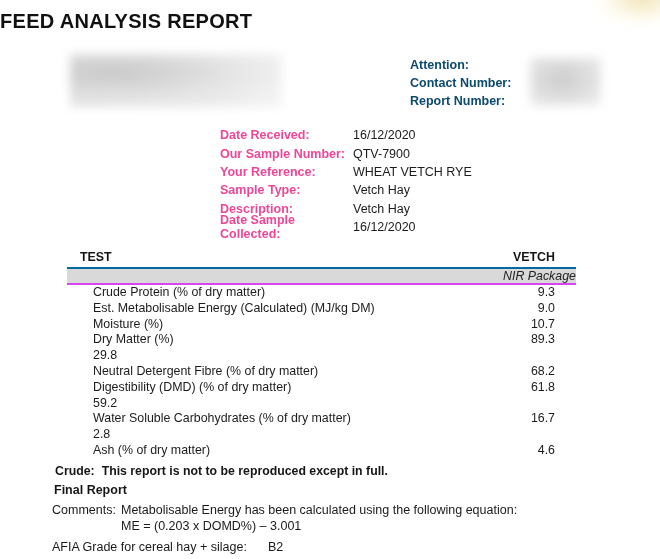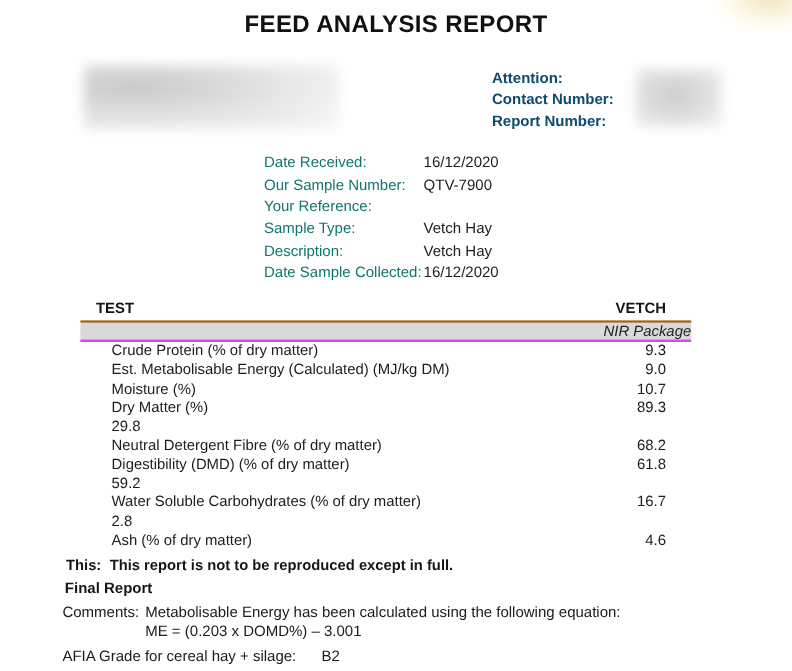--- a/index.html
+++ b/index.html
@@ -13,21 +13,21 @@
     overflow:hidden;
   }
   .logo-remnant {
     position:absolute; top:-14px; right:-16px;
     width:86px; height:42px;
     background:radial-gradient(ellipse at 60% 30%, #f3e6bd 0%, rgba(255,252,240,0.6) 55%, rgba(255,255,255,0) 75%);
     filter:blur(3px);
   }
   .title {
     position:absolute; top:10px; left:0; right:0;
-    text-align:center;
+    text-align:left;
     font-size:20px; font-weight:bold; letter-spacing:0.3px;
     color:#111;
   }
   .redacted {
     position:absolute;
     filter:blur(5px);
     border-radius:4px;
   }
   .redacted-sender {
     left:70px; top:54px; width:212px; height:53px;
@@ -44,31 +44,31 @@
   .attn-block {
     position:absolute; left:410px; top:56px;
     font-size:12.5px; font-weight:bold; line-height:18.2px;
     color:#0c4a6e;
   }
   .details {
     position:absolute; left:220px; top:126px;
     font-size:12.5px;
   }
   .details-row { display:flex; height:18.4px; align-items:center; }
-  .details-label { font-weight:normal; width:133px; color:#0f766e; }
+  .details-label { font-weight:bold; width:133px; color:#ec4899; }
   .details-value { color:#1c1c1c; }
   .results {
     position:absolute; left:67px; top:250px; width:509px;
     font-size:12.4px;
   }
   .results-header {
     display:flex; justify-content:space-between;
     padding:0 21px 3px 13px;
     font-weight:bold; color:#161616;
-    border-bottom:2px solid #a16207;
+    border-bottom:2px solid #0369a1;
   }
   .group-band {
     background:#d9d9d9;
     border-bottom:2px solid #d946ef;
     padding:0 0 1px 8px;
     height:16px; line-height:15px;
     font-style:italic; color:#222;text-align:right;
   }
   .result-row {
     display:flex; justify-content:space-between;
@@ -120,20 +120,21 @@
     <div class="details-row">
       <span class="details-label">Date Received:</span>
       <span class="details-value">16/12/2020</span>
     </div>
     <div class="details-row">
       <span class="details-label">Our Sample Number:</span>
       <span class="details-value">QTV-7900</span>
     </div>
     <div class="details-row">
       <span class="details-label">Your Reference:</span>
+      <span class="details-value">WHEAT VETCH RYE</span>
     </div>
     <div class="details-row">
       <span class="details-label">Sample Type:</span>
       <span class="details-value">Vetch Hay</span>
     </div>
     <div class="details-row">
       <span class="details-label">Description:</span>
       <span class="details-value">Vetch Hay</span>
     </div>
     <div class="details-row">
@@ -186,21 +187,21 @@
     <div class="result-row">
       <span>2.8</span>
     </div>
     <div class="result-row">
       <span>Ash (% of dry matter)</span>
       <span>4.6</span>
     </div>
   </div>
 
   <div class="note-line">
-    <span>This:</span><span class="gap"></span><span>This report is not to be reproduced except in full.</span>
+    <span>Crude:</span><span class="gap"></span><span>This report is not to be reproduced except in full.</span>
   </div>
 
   <div class="final-report">Final Report</div>
 
   <div class="comments">
     <span class="comments-label">Comments:</span>
     <span class="comments-lines">
       <div>Metabolisable Energy has been calculated using the following equation:</div>
       <div>ME = (0.203 x DOMD%) – 3.001</div>
     </span>

